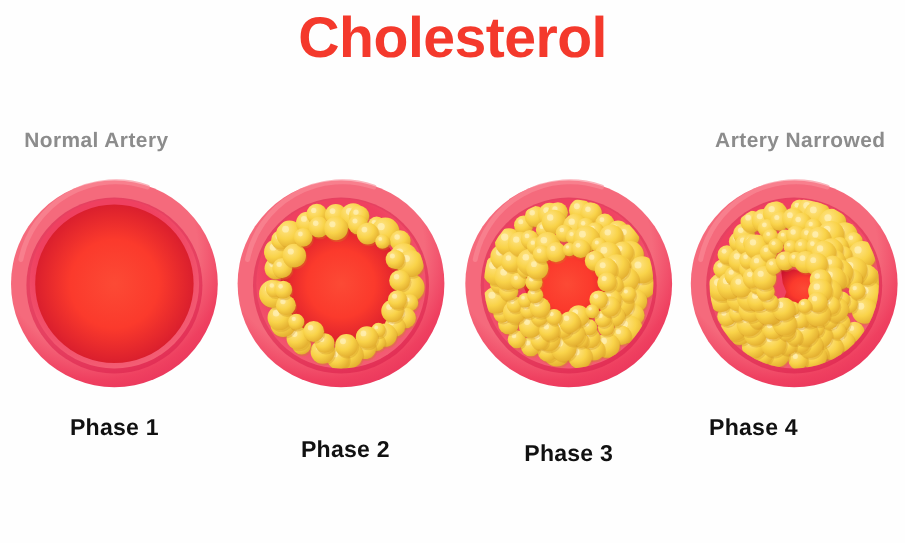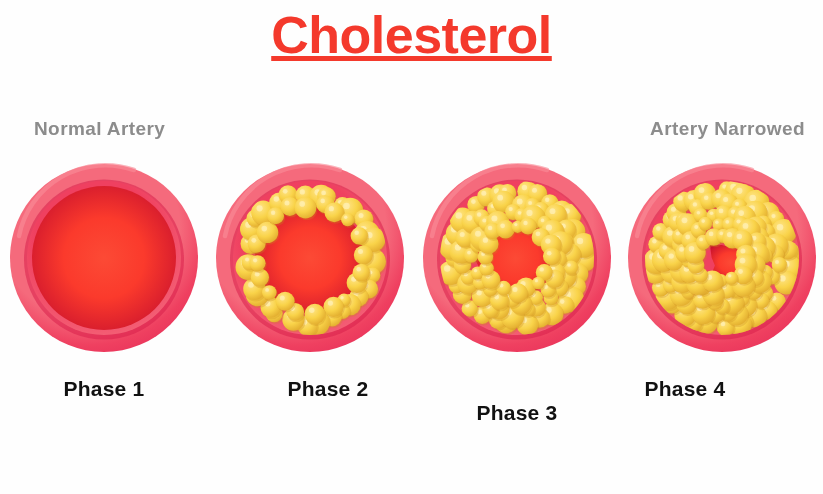--- a/index.html
+++ b/index.html
@@ -78,23 +78,23 @@
     font-weight: bold;
     color: #111111;
     letter-spacing: 0.2px;
   }
 </style>
 </head>
 <body style="background: rgb(255, 255, 255);">
 
 <div id="page">
 
-  <div id="title" style="color: rgb(244, 57, 44); text-decoration: underline;">Cholesterol</div>
-
-  <div class="side-caption" id="caption-left" style="color: rgb(140, 140, 140); margin-left: 12px;">Normal Artery</div>
+  <div id="title" style="color: rgb(244, 57, 44);">Cholesterol</div>
+
+  <div class="side-caption" id="caption-left" style="color: rgb(140, 140, 140);">Normal Artery</div>
   <div class="side-caption" id="caption-right" style="color: rgb(140, 140, 140);">Artery Narrowed</div>
 
   <div id="diagram">
       <div class="artery" style="left: 9px;">
         <svg viewBox="0 0 190 196">
           <defs>
             <radialGradient id="wall0" cx="0.42" cy="0.34" r="0.78">
               <stop offset="0.62" stop-color="#f56a7c"></stop>
               <stop offset="0.80" stop-color="#ef4060"></stop>
               <stop offset="0.94" stop-color="#e8315a"></stop>
@@ -306,21 +306,21 @@
             <circle cx="141.7" cy="72.7" r="2.3" fill="#fff3c4" opacity="0.62"></circle>
             <circle cx="149.5" cy="96.6" r="9.6" fill="#c98a1e" opacity="0.30"></circle>
             <circle cx="148.4" cy="95.0" r="9.6" fill="url(#sph1)"></circle>
             <circle cx="145.5" cy="91.5" r="2.5" fill="#fff3c4" opacity="0.62"></circle>
             <circle cx="147.4" cy="114.1" r="8.7" fill="#c98a1e" opacity="0.30"></circle>
             <circle cx="146.3" cy="112.5" r="8.7" fill="url(#sph1)"></circle>
             <circle cx="143.7" cy="109.3" r="2.3" fill="#fff3c4" opacity="0.62"></circle>
           </g>
         </svg>
       </div>
-      <div class="phase-label" style="left: 233px; color: rgb(17, 17, 17);">Phase 2</div>
+      <div class="phase-label" style="left: 219px; color: rgb(17, 17, 17); margin-top: 20px;">Phase 2</div>
       <div class="artery" style="left: 422px;">
         <svg viewBox="0 0 190 196">
           <defs>
             <radialGradient id="wall2" cx="0.42" cy="0.34" r="0.78">
               <stop offset="0.62" stop-color="#f56a7c"></stop>
               <stop offset="0.80" stop-color="#ef4060"></stop>
               <stop offset="0.94" stop-color="#e8315a"></stop>
               <stop offset="1" stop-color="#d81f4a"></stop>
             </radialGradient>
             <radialGradient id="inner2" cx="0.45" cy="0.38" r="0.72">

